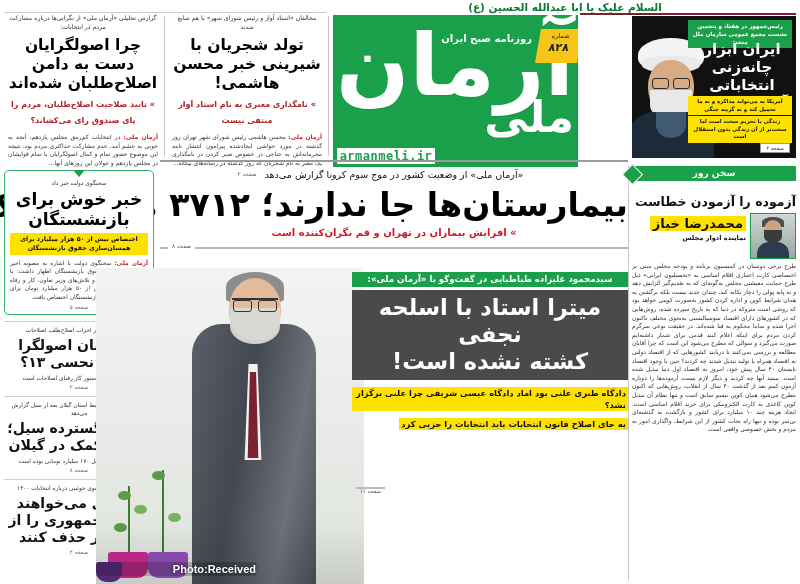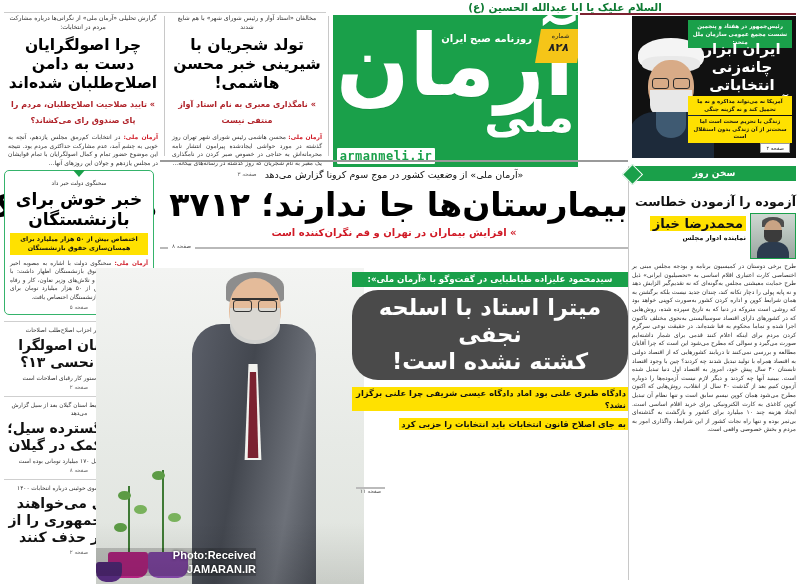--- a/index.html
+++ b/index.html
@@ -108,21 +108,21 @@
   .lede .pgtag{position:absolute;left:8px;top:0;background:#fff;padding:0 4px;font-size:5.6px;color:#555;}
 
   
   .interview{position:absolute;left:352px;top:272px;width:276px;}
   .iv-kicker{
     background:#1aa04a;color:#fff;font-size:8.6px;font-weight:bold;text-align:center;
     line-height:15px;height:15px;overflow:hidden;
   }
   .iv-title{
     margin-top:3px;background:#4a4a4a;color:#fff;font-weight:bold;font-size:22.5px;
-    line-height:27px;text-align:center;padding:4px 4px 5px;border-radius:26px;
+    line-height:27px;text-align:center;padding:4px 4px 5px;
   }
   .iv-quote{margin-top:7px;font-size:8.4px;line-height:12px;font-weight:bold;text-align:right;}
   .iv-quote span{background:#ffe100;padding:0 2px;display:inline-block;}
   .iv-pg{position:absolute;left:4px;bottom:-14px;font-size:5.4px;color:#555;border:1px solid #bbb;padding:0 3px;background:#fff;}
 
   
   .photo{
     position:absolute;left:96px;top:268px;width:268px;height:316px;overflow:hidden;
     background:#eef1ee;
   }
@@ -375,21 +375,20 @@
     <div class="leaf leaf2" style="left:38px;bottom:70px;"></div>
     <div class="leaf" style="left:56px;bottom:104px;"></div>
     <div class="leaf leaf2" style="left:72px;bottom:62px;"></div>
     <div class="leaf" style="left:18px;bottom:52px;"></div>
     <div class="plantpot pot1"></div>
     <div class="plantpot pot2"></div>
     <div class="plantpot pot3"></div>
     <div class="shadow"></div>
     <div class="watermark">
       <div>Photo:Received</div>
-      <div>JAMARAN.IR</div>
     </div>
   </div>
 
   <div class="interview">
     <div class="iv-kicker">سیدمحمود علیزاده طباطبایی در گفت‌وگو با «آرمان ملی»:</div>
     <div class="iv-title">
       <div>میترا استاد با اسلحه نجفی</div>
       <div>کشته نشده است!</div>
     </div>
     <div class="iv-quote">

